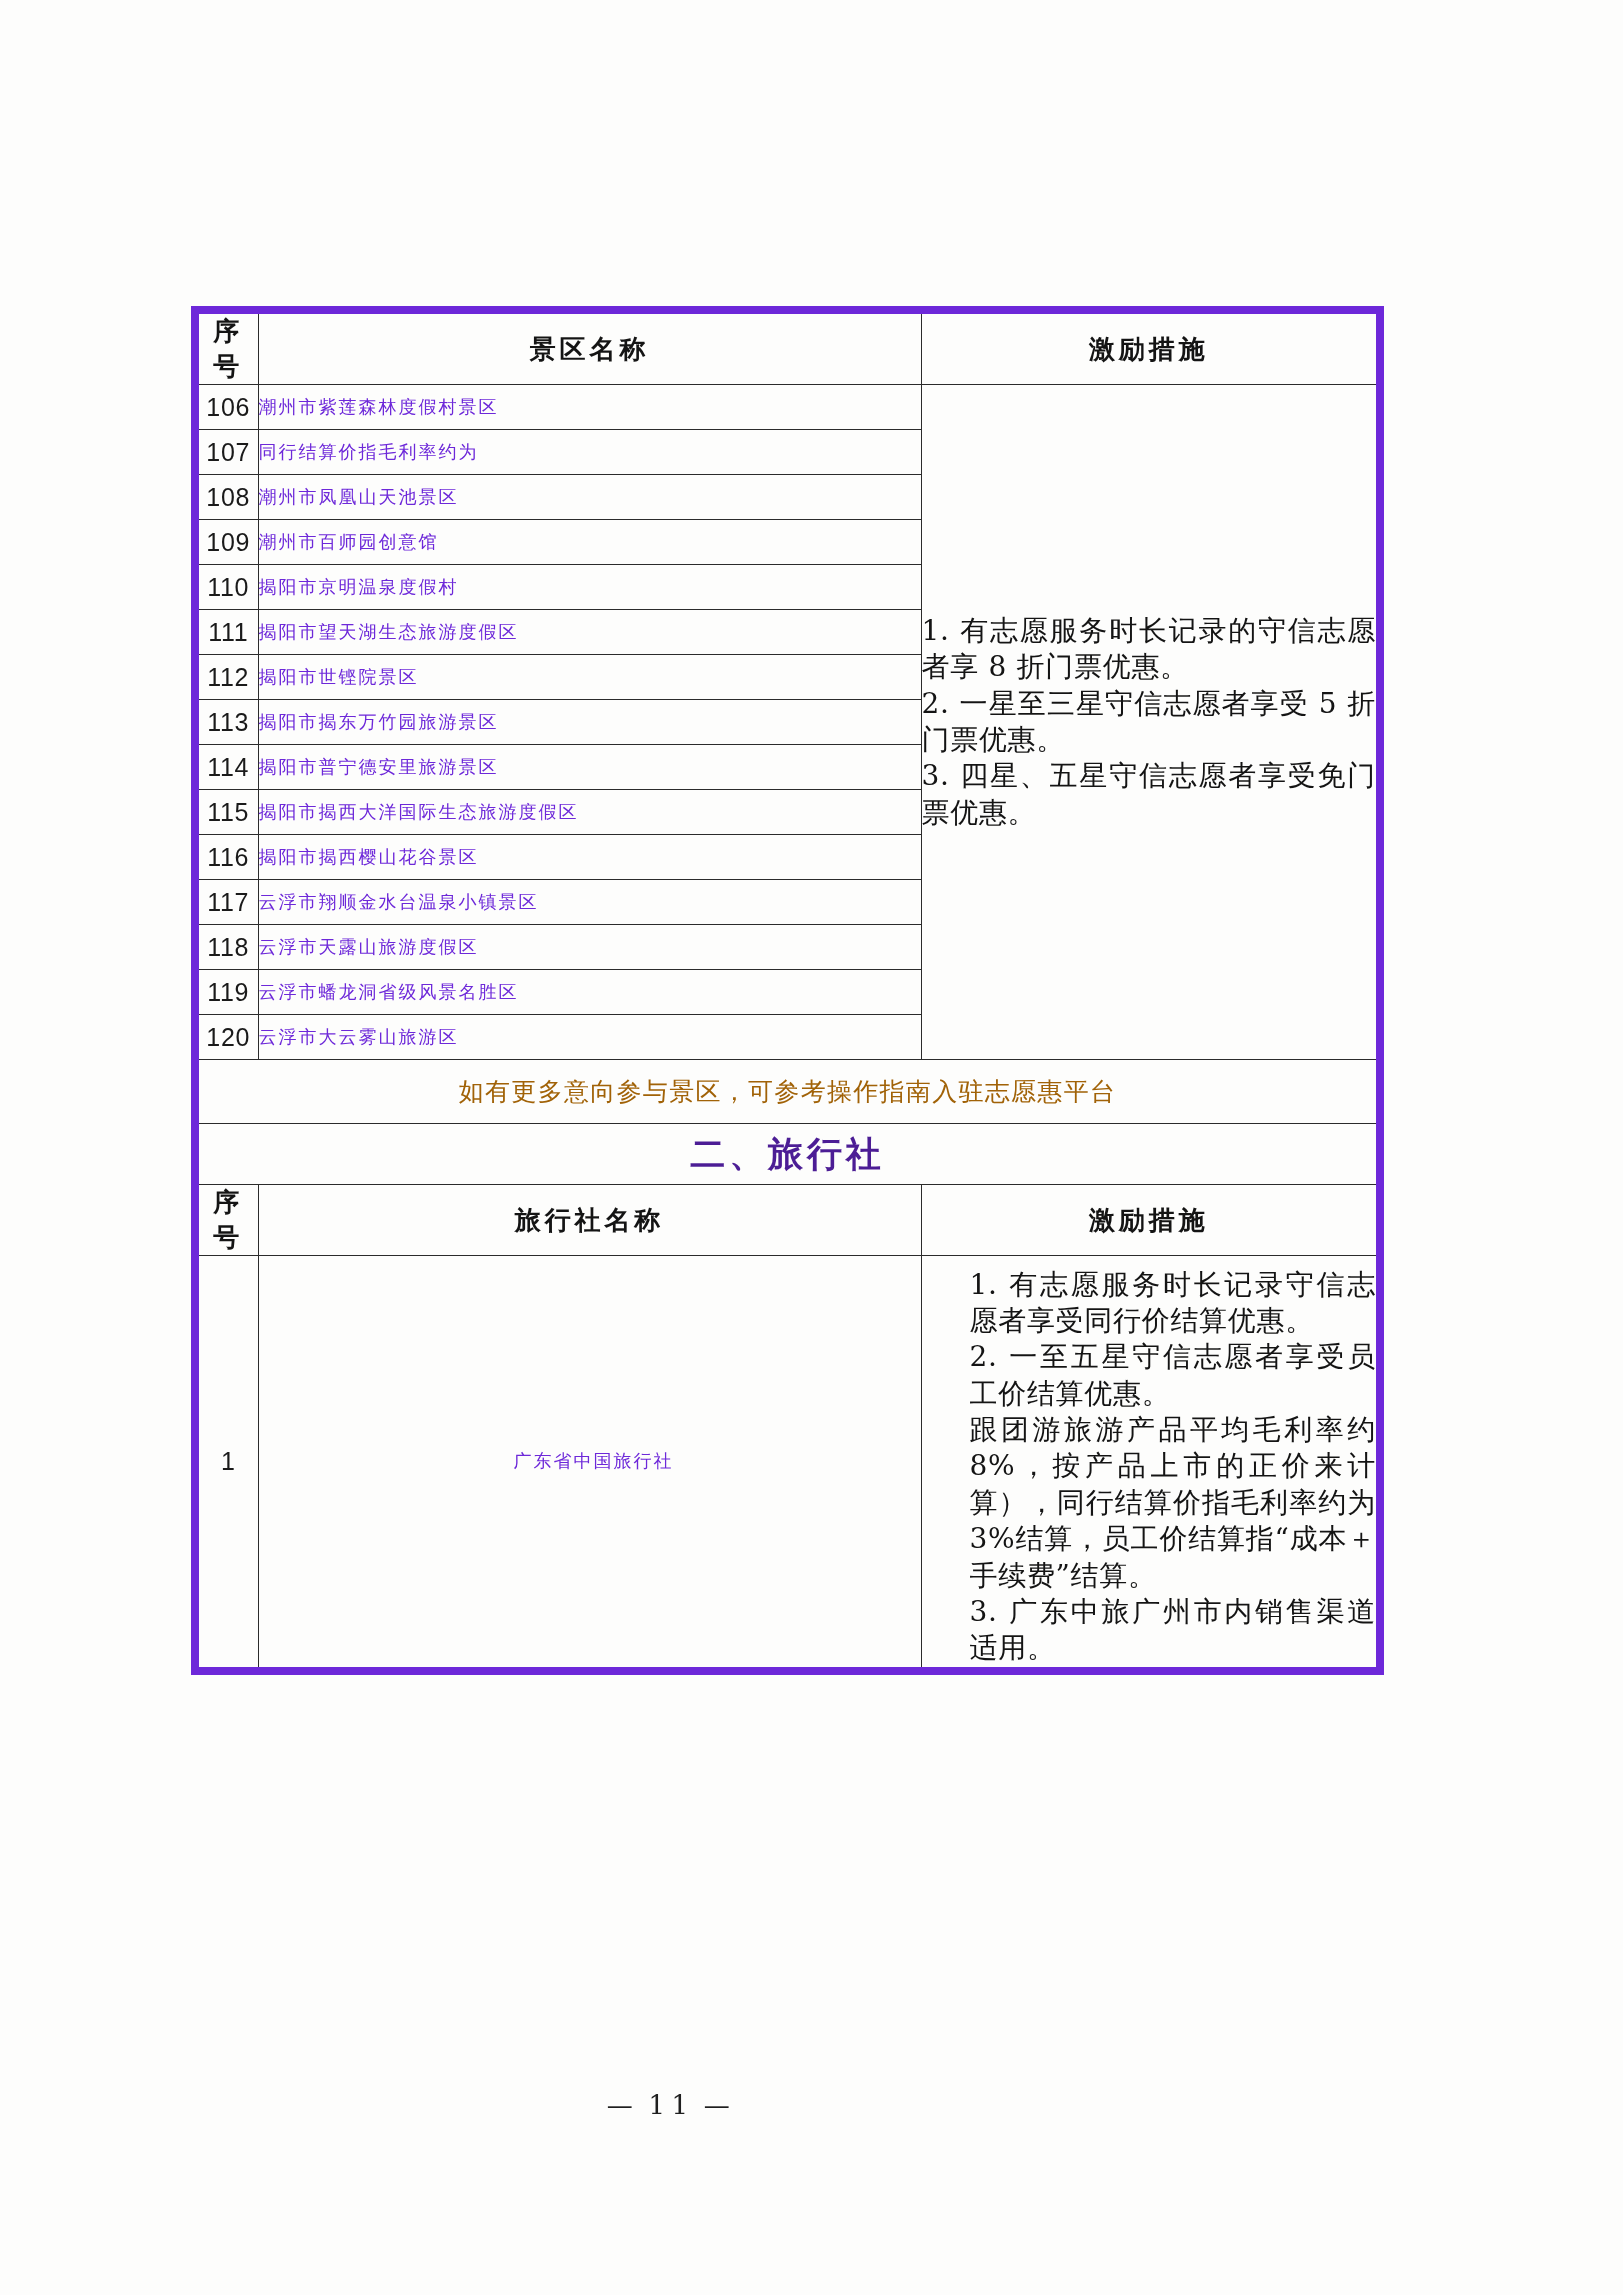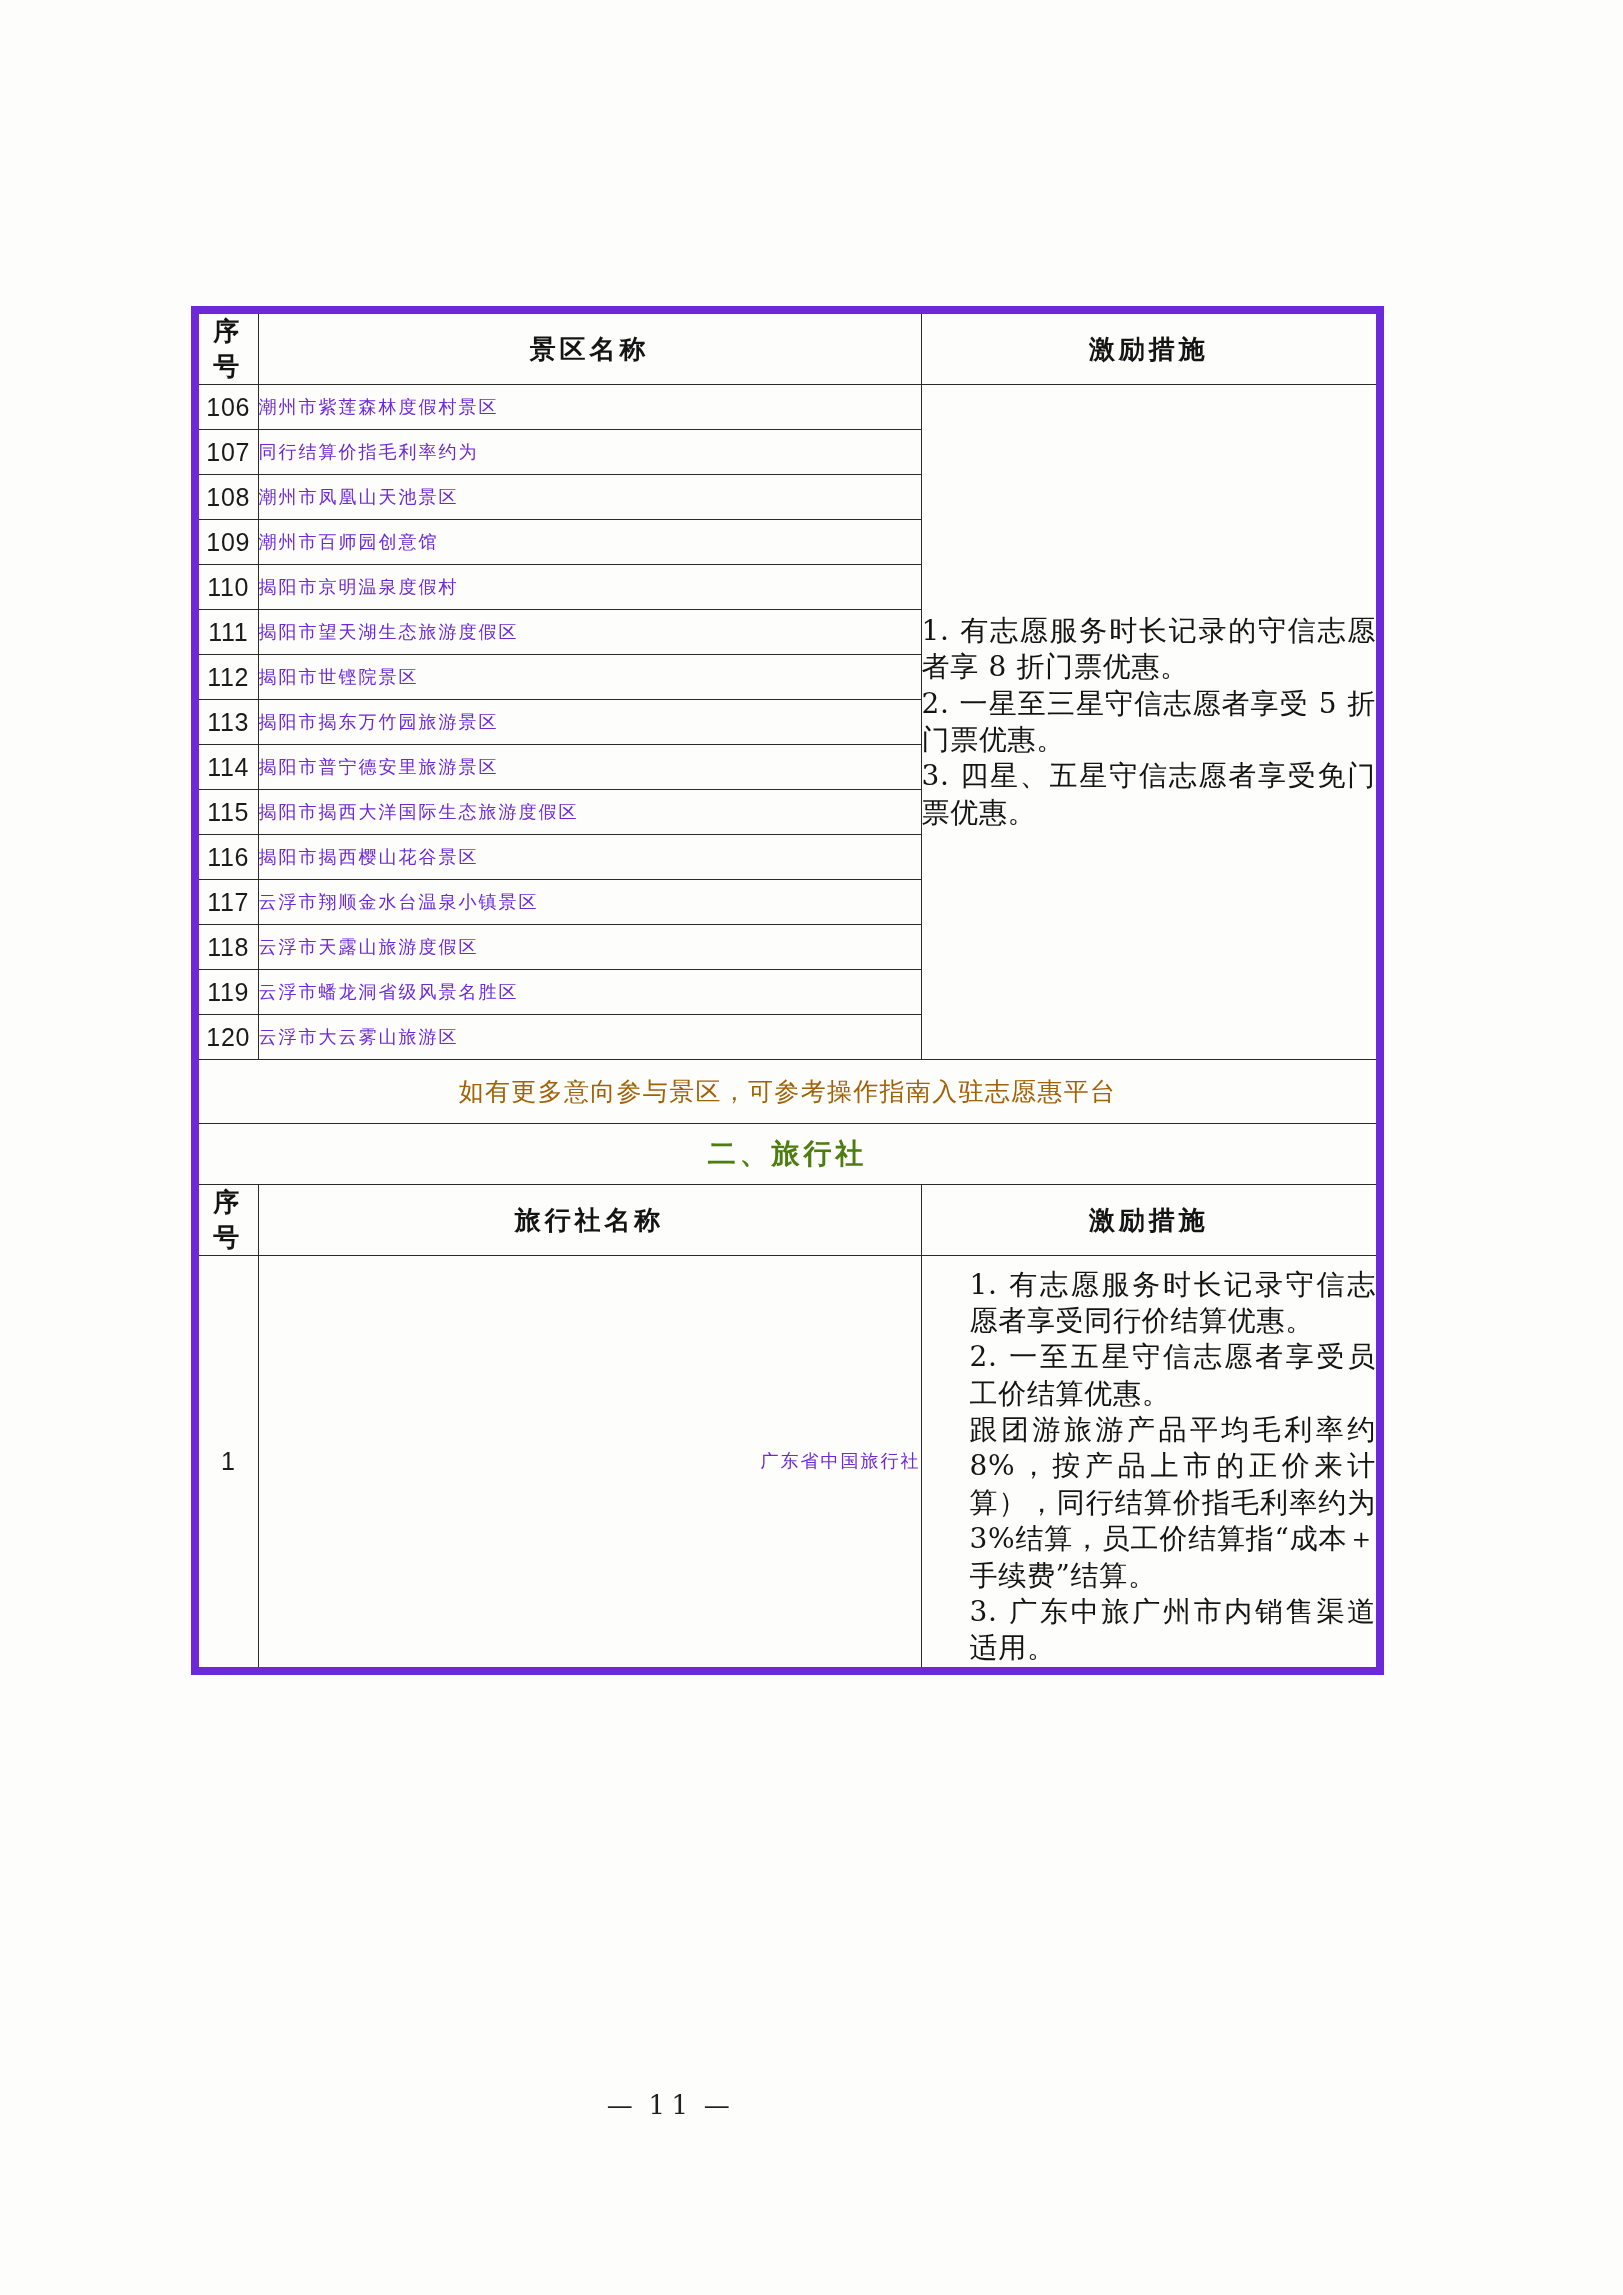--- a/index.html
+++ b/index.html
@@ -68,21 +68,21 @@
 
   .name-cell {
     text-align: left;
     font-size: 18px;
     padding-left: 14.4px;
     letter-spacing: 2px;
     color: #6d28d9;
   }
 
   .name-cell.centered {
-    text-align: right;
+    text-align: center;
     padding-left: 8px;
   }
 
   .measure-cell {
     vertical-align: middle;
     padding: 6.5px 9.2px 6.5px 11.8px;
   }
   .measure-cell.top {
     vertical-align: top;
     padding-top: 10.5px;
@@ -103,24 +103,24 @@
     font-size: 25px;
     letter-spacing: 1.3px;
     height: 63px;
     color: #a16207;
   }
 
   .section-cell {
     text-align: center;
     font-family: "DejaVu Sans", "Liberation Sans", sans-serif;
     font-weight: 700;
-    font-size: 28px;
+    font-size: 35px;
     letter-spacing: 3.9px;
     height: 60px;
-    color: #4d7c0f;
+    color: #4c1d95;
   }
 
   
   .page-footer {
     position: absolute;
     left: 0;
     top: 2090px;
     width: 1343px;
     text-align: center;
     font-size: 26px;

